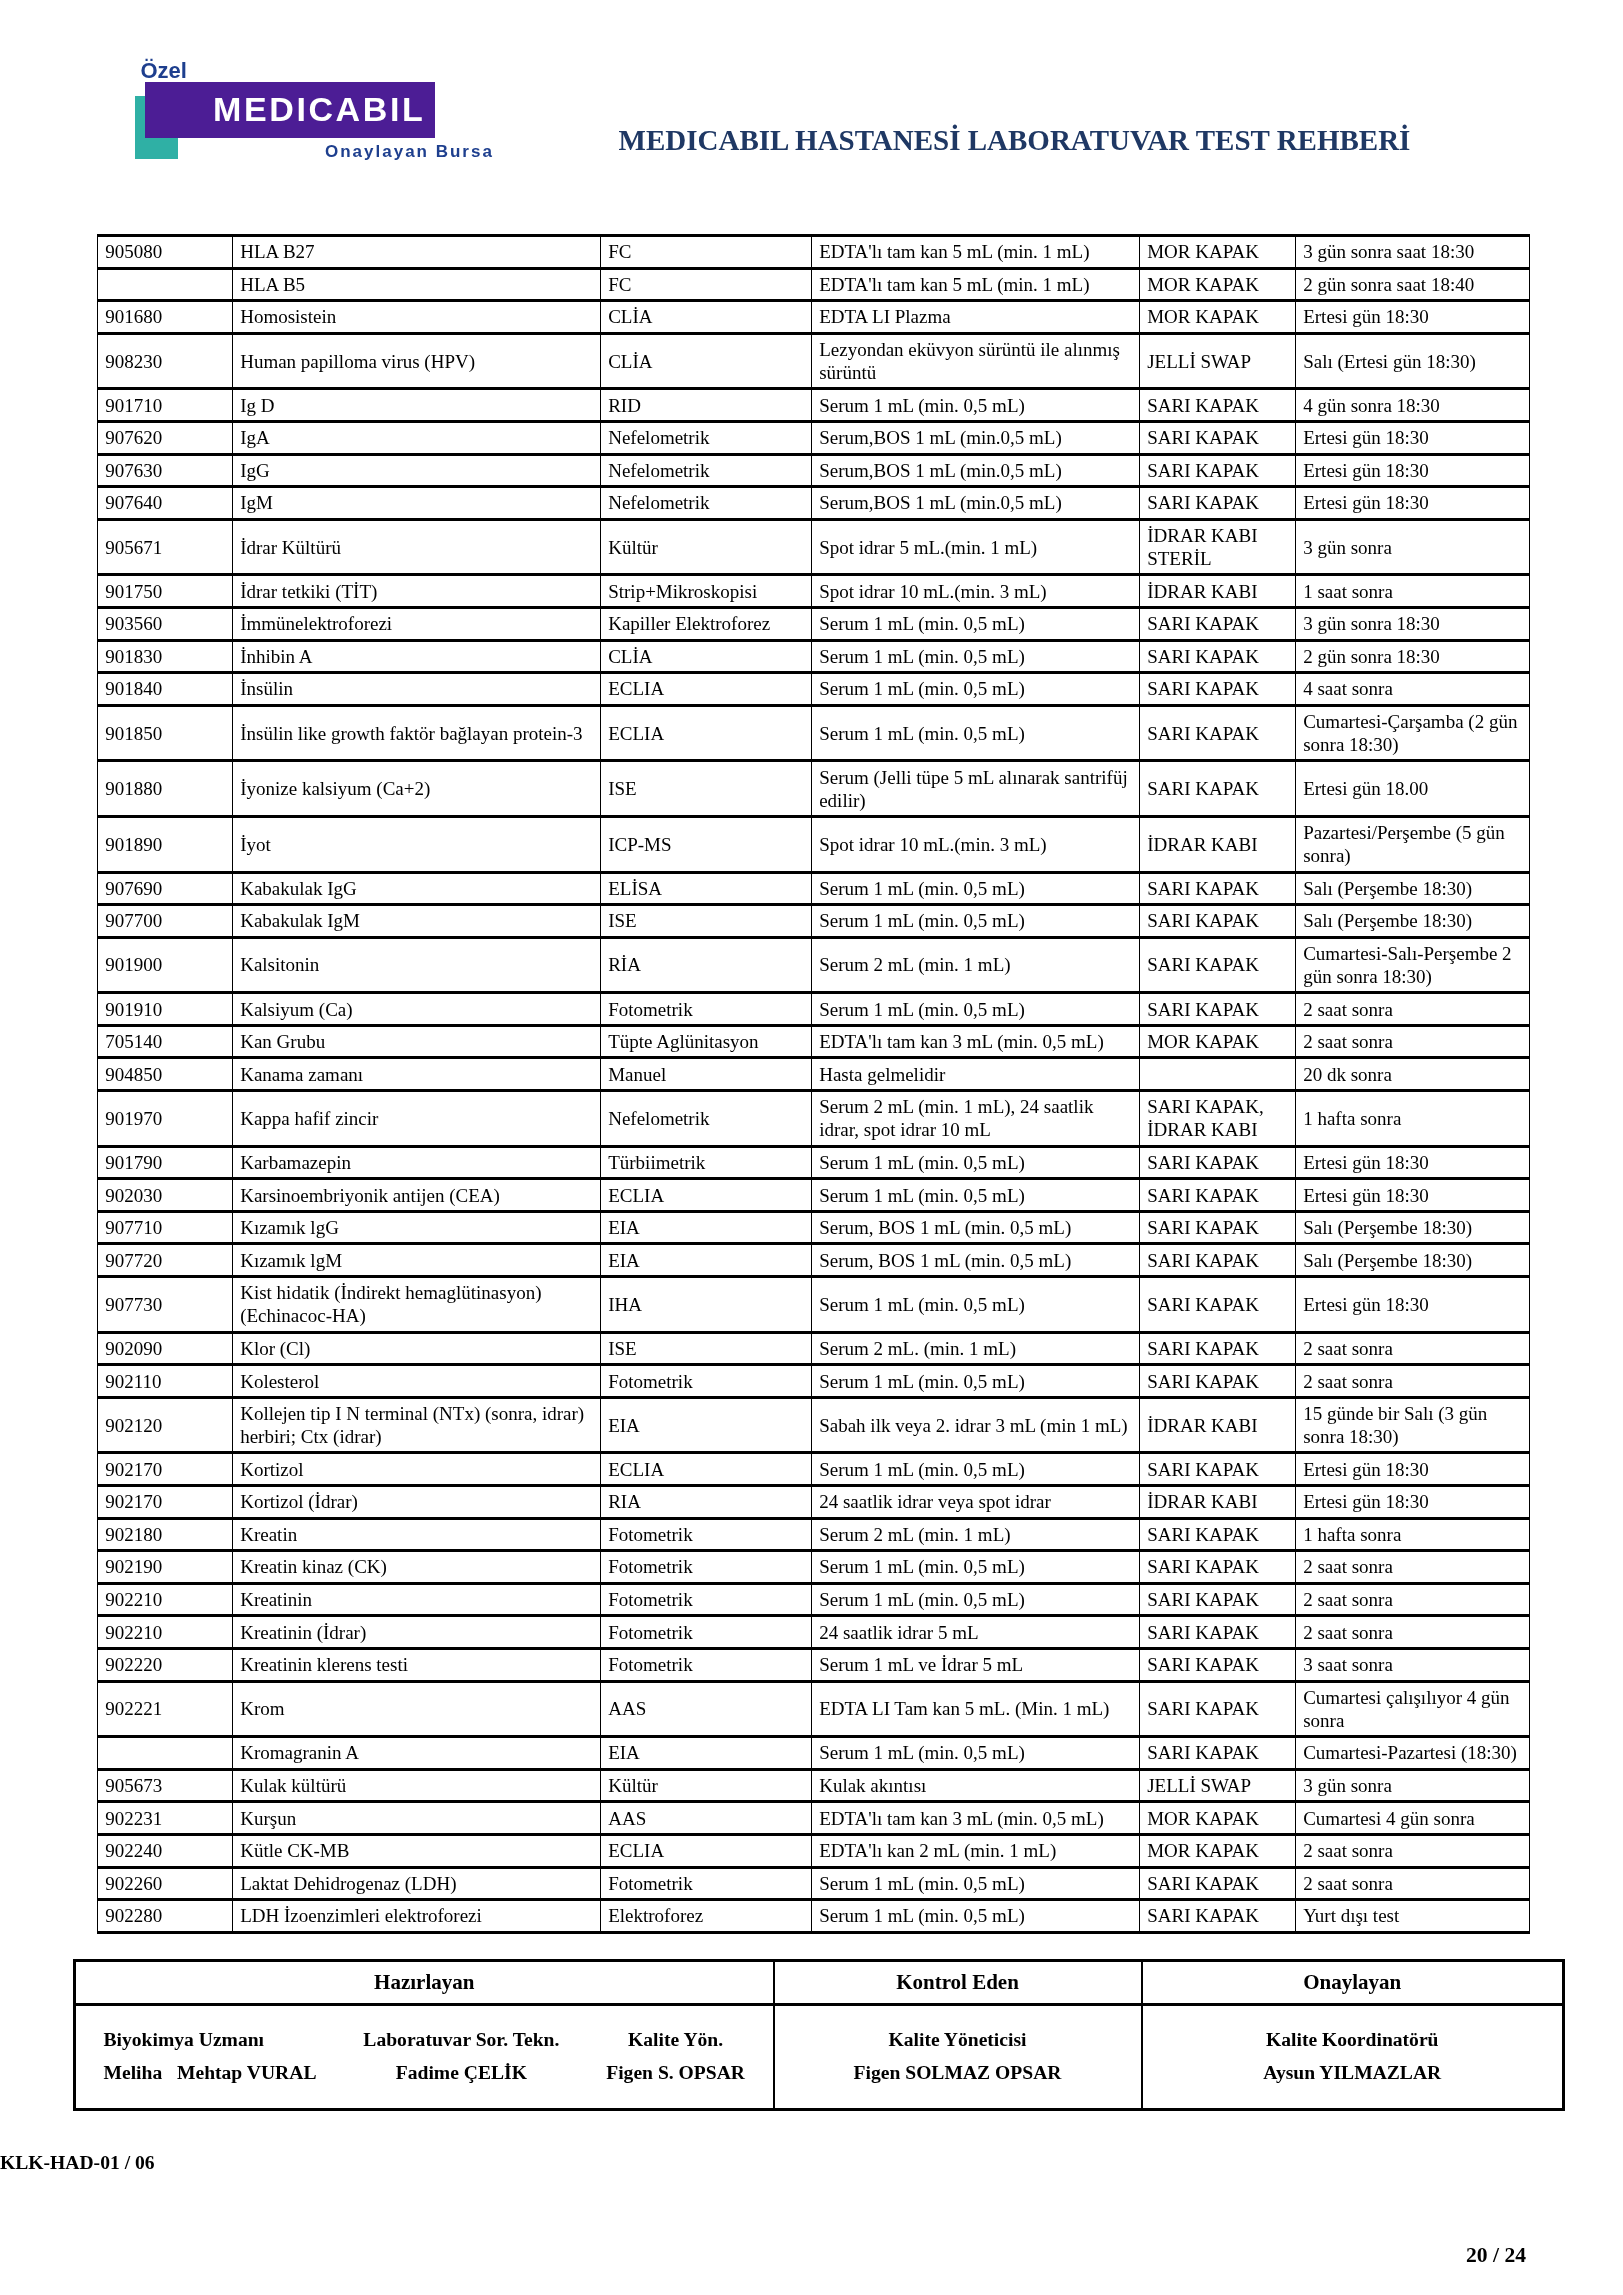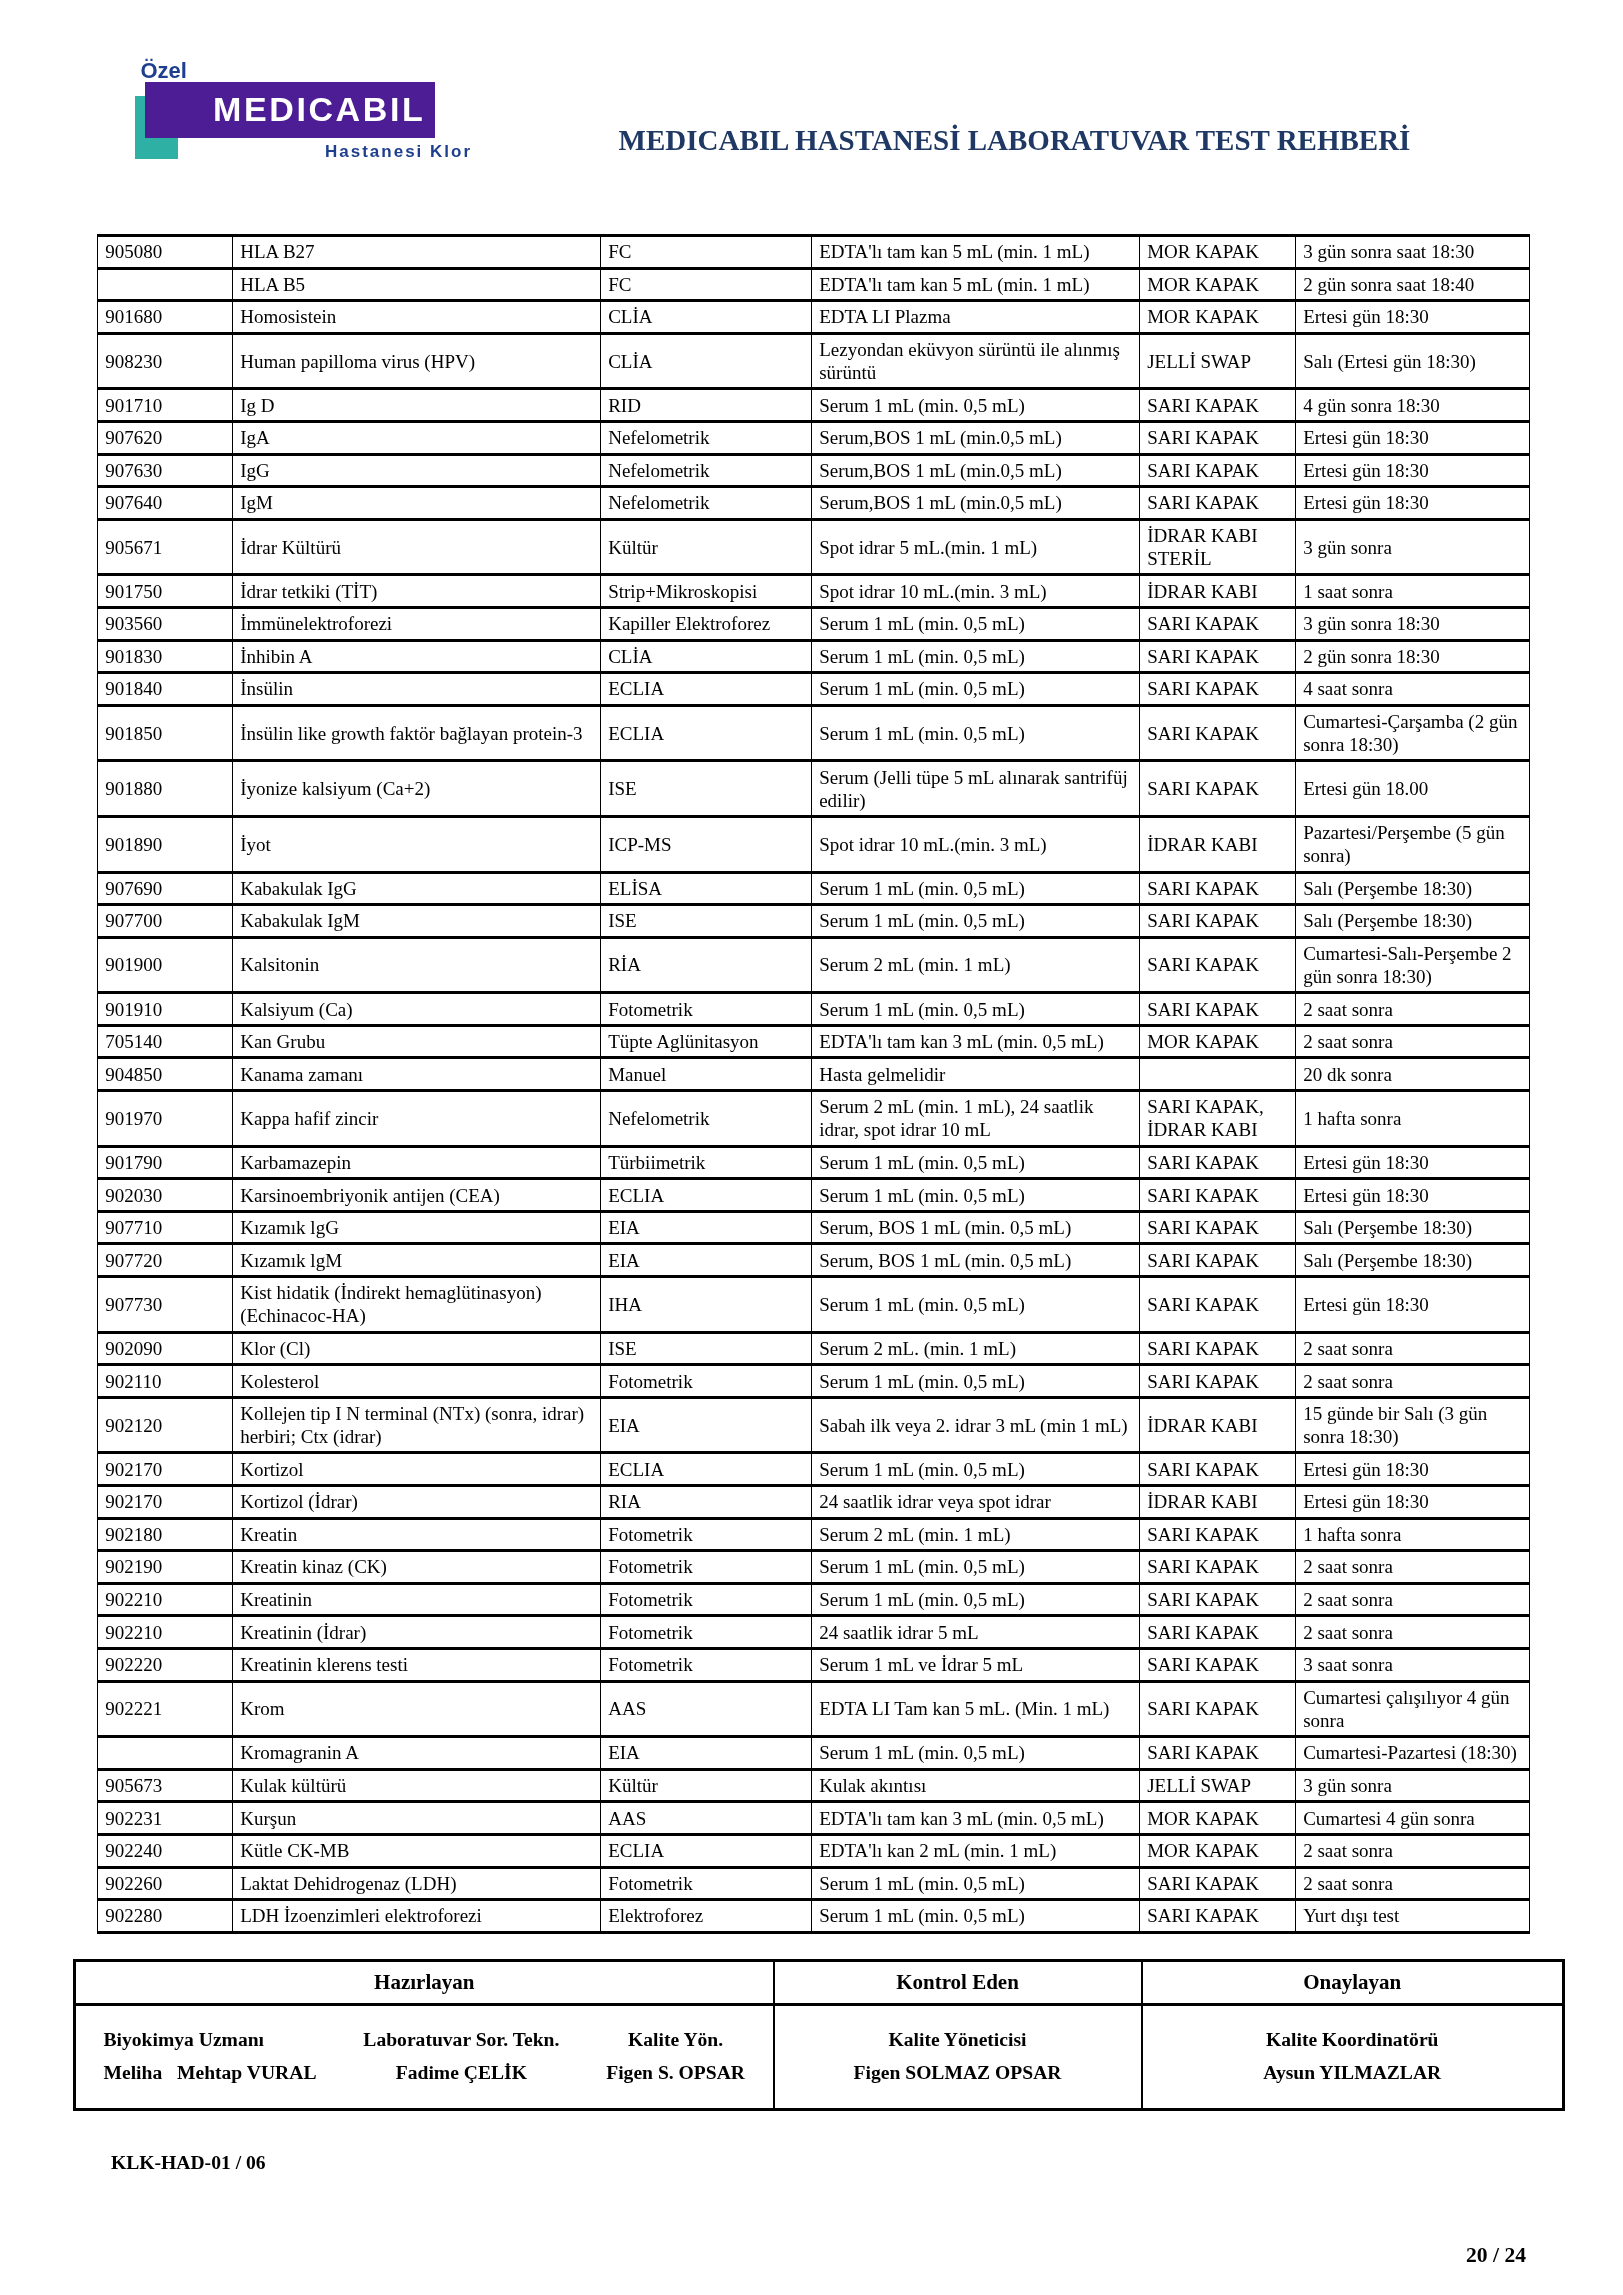--- a/index.html
+++ b/index.html
@@ -60,36 +60,36 @@
   .approval-table .col-a { width: 699px; }
   .approval-table .col-b { width: 368px; }
   .approval-table .col-c { width: 422px; }
   .sig-groups { display: flex; justify-content: space-between; padding: 0 18.3px; }
   .sig-group { display: flex; flex-direction: column; gap: 11.8px; text-align: center; }
   .sig-group:first-child { text-align: left; }
   .sig-role, .sig-name { white-space: pre-wrap; }
   .sig-stack { display: flex; flex-direction: column; gap: 11.8px; align-items: center; }
 
   
-  .doc-code { margin-left: 111px; margin-top: 41px; font-size: 19.6px; font-weight: 700; }
+  .doc-code { margin-top: 41px; font-size: 19.6px; font-weight: 700; }
   .page-number { position: absolute; right: 97px; bottom: 27.5px; font-size: 21.6px; font-weight: 700; }
 </style>
 </head>
 <body>
 
 <div class="page">
 
   <div class="header">
     <div class="logo">
       <div class="ozel">Özel</div>
       <div class="teal-square"></div>
       <div class="navy-rect">
         <span class="brand">MEDICABIL</span>
       </div>
-      <div class="subtitle">Hastanesi Klor</div>
+      <div class="subtitle">Onaylayan Bursa</div>
     </div>
     <div class="page-title">MEDICABIL HASTANESİ LABORATUVAR TEST REHBERİ</div>
   </div>
 
   <table class="main-table">
     <tbody>
         <tr>
           <td class="c0">905080</td>
           <td class="c1">HLA B27</td>
           <td class="c2">FC</td>

